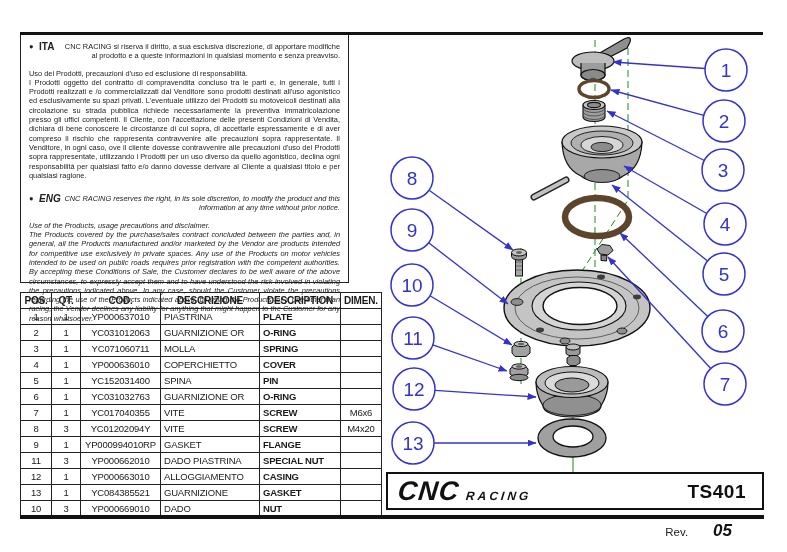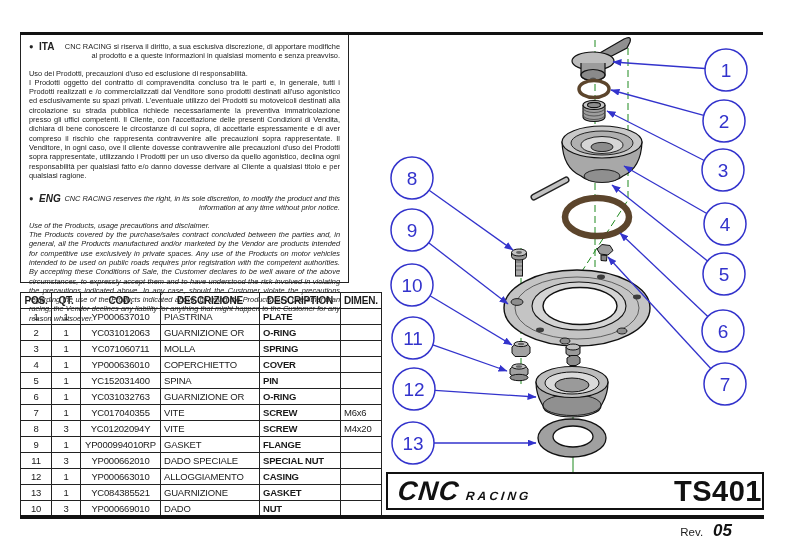--- a/index.html
+++ b/index.html
@@ -24,40 +24,40 @@
   .eng { font-style:italic; }
   .sect-gap { height:14px; }
 
   
   .parts-table { position:absolute; left:20px; top:292px; border-collapse:collapse; table-layout:fixed; }
   .parts-table th, .parts-table td { border:1.2px solid #222; height:16px; font-size:9.5px;
       padding:0 3px; white-space:nowrap; overflow:hidden; color:#1a1a1a; letter-spacing:-0.2px; }
   .parts-table th { font-size:10px; font-weight:bold; text-align:center; height:16px; }
   .c-pos{width:31px; text-align:center;} .c-qt{width:29px; text-align:center;}
   .c-cod{width:80px; text-align:center;} .c-des{width:99px; text-align:left;}
-  .c-den{width:81px; text-align:left;font-weight:bold;}  .c-dim{width:40px; }
+  .c-den{width:81px; text-align:left;font-weight:bold;}  .c-dim{width:40px; text-align:center;}
 
   
   .diagram-svg { position:absolute; left:0; top:0; width:787px; height:552px; pointer-events:none; }
 
   
   .tb-box { position:absolute; left:386px; top:472px; width:378px; height:38px;
             border:2.5px solid #111; background:#fff; display:flex; align-items:center; }
   .logo { display:flex; align-items:baseline; padding-left:10px; width:170px; }
   .logo-cnc { font-weight:bold; font-style:italic; font-size:27px; letter-spacing:1px;
               transform:skewX(-6deg); line-height:1; }
   .logo-racing { font-weight:bold; font-style:italic; font-size:12px; letter-spacing:3px;
                  margin-left:6px; transform:skewX(-6deg); }
   .list-titles { width:110px; text-align:center; font-size:10.5px; line-height:12px; font-weight:bold;
                  letter-spacing:-0.2px; }
-  .tb-code { flex:1; text-align:right; padding-right:0; font-size:29px; font-weight:bold;
+  .tb-code { flex:1; text-align:right; padding-right:16px; font-size:19px; font-weight:bold;
              letter-spacing:0.5px; line-height:1; }
 
   .rev-line { position:absolute; left:620px; top:521px; width:140px; display:flex;
-              justify-content:flex-end; align-items:baseline; gap:10px; padding-right:28px; }
+              justify-content:flex-end; align-items:baseline; gap:25px; padding-right:28px; }
   .rev-label { font-size:11.5px; color:#222; }
   .rev-value { font-size:17px; font-weight:bold; font-style:italic; }
 </style>
 </head>
 <body>
 
 <div class="page">
 
   <div class="top-rule"></div>
 
@@ -160,21 +160,21 @@
           <td class="c-qt">1</td>
           <td class="c-cod">YP000994010RP</td>
           <td class="c-des">GASKET</td>
           <td class="c-den">FLANGE</td>
           <td class="c-dim"></td>
         </tr>
         <tr>
           <td class="c-pos">11</td>
           <td class="c-qt">3</td>
           <td class="c-cod">YP000662010</td>
-          <td class="c-des">DADO SPECIALE</td>
+          <td class="c-des">DADO PIASTRINA</td>
           <td class="c-den">SPECIAL NUT</td>
           <td class="c-dim"></td>
         </tr>
         <tr>
           <td class="c-pos">12</td>
           <td class="c-qt">1</td>
           <td class="c-cod">YP000663010</td>
           <td class="c-des">ALLOGGIAMENTO</td>
           <td class="c-den">CASING</td>
           <td class="c-dim"></td>

